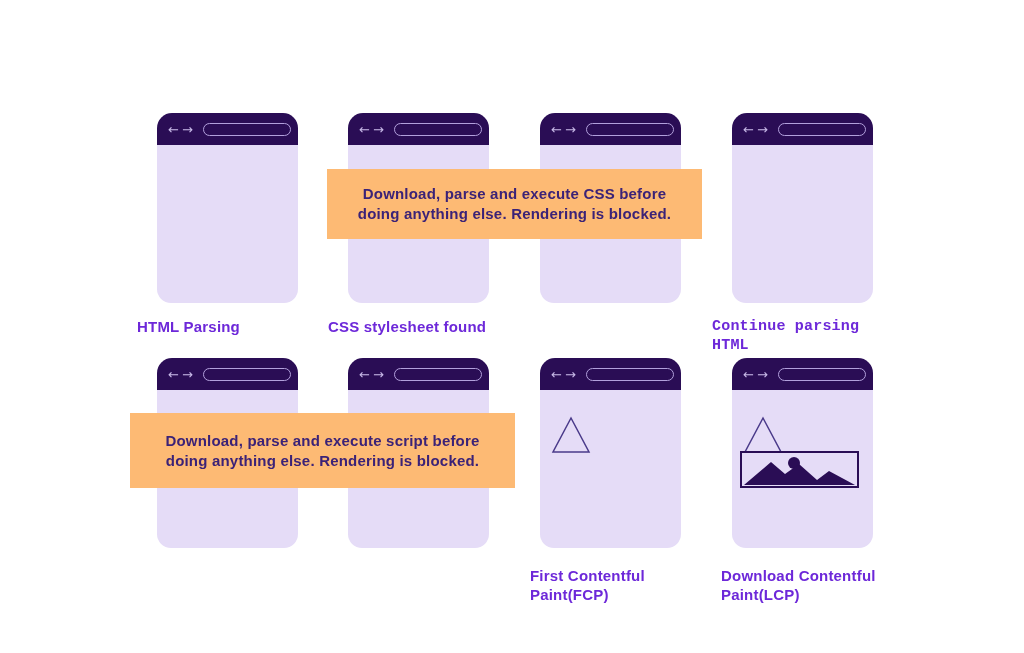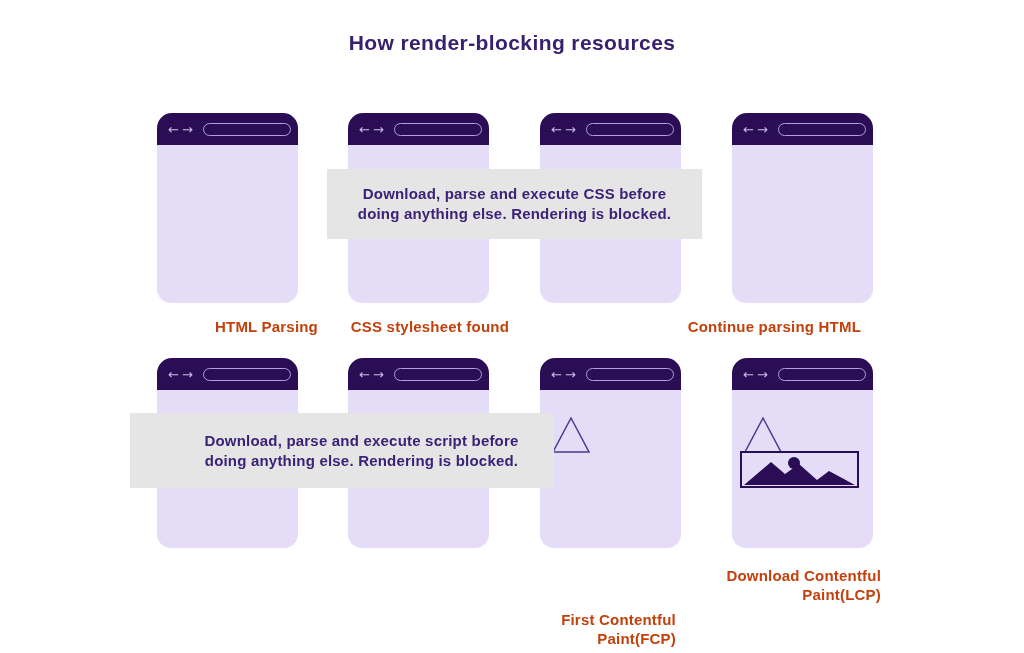--- a/index.html
+++ b/index.html
@@ -28,44 +28,43 @@
   .addr{
     flex:1;height:11px;margin-left:7px;border:1.5px solid #b2a0dc;border-radius:8px;
   }
   .bwin-body{
     position:relative;height:158px;background:#e5dcf7;border-radius:0 0 14px 14px;
   }
   .tri-svg{position:absolute;left:11px;top:26px;}
   .img-svg{position:absolute;left:8px;top:61px;}
   
   .caption{
-    position:absolute;text-align:right;font-size:15px;font-weight:bold;
-    line-height:19px;letter-spacing:.2px;color:#c2410c;
+    position:absolute;text-align:left;font-size:15px;font-weight:bold;
+    line-height:19px;letter-spacing:.2px;color:#6d28d9;
   }
   .cap1{top:317px;} .cap2{top:566px;}
   .capc1{left:137px;width:181px;} .capc2{left:328px;width:181px;}
-  .capc4{left:680px;width:181px;}
-  .capc3n{left:516px;width:160px;margin-top:44px;} .capc4n{left:721px;width:160px;}
+  .capc4{left:712px;width:181px;font-family:Liberation Mono, monospace;}
+  .capc3n{left:530px;width:160px;} .capc4n{left:721px;width:160px;}
   
   .banner{
-    position:absolute;background:#e5e5e5;z-index:5;
+    position:absolute;background:#fdba74;z-index:5;
     display:flex;flex-direction:column;justify-content:center;text-align:center;
     font-size:15px;font-weight:bold;line-height:20px;letter-spacing:.2px;color:#3b2277;
   }
   .banner-css{left:327px;top:169px;width:375px;height:70px;}
-  .banner-js{left:130px;top:413px;width:385px;height:75px;padding-left:39px;}
+  .banner-js{left:130px;top:413px;width:385px;height:75px;}
   .banner span{display:block;}
 </style>
 </head>
 <body>
 
 <div class="canvas">
 
   <div class="title">
-    <span>How render-blocking resources</span>
   </div>
 
   <div class="bwin r1 c1">
     <div class="bwin-header">
       <span class="arrow">←</span>
       <span class="arrow">→</span>
       <div class="addr"></div>
     </div>
     <div class="bwin-body"></div>
   </div>

